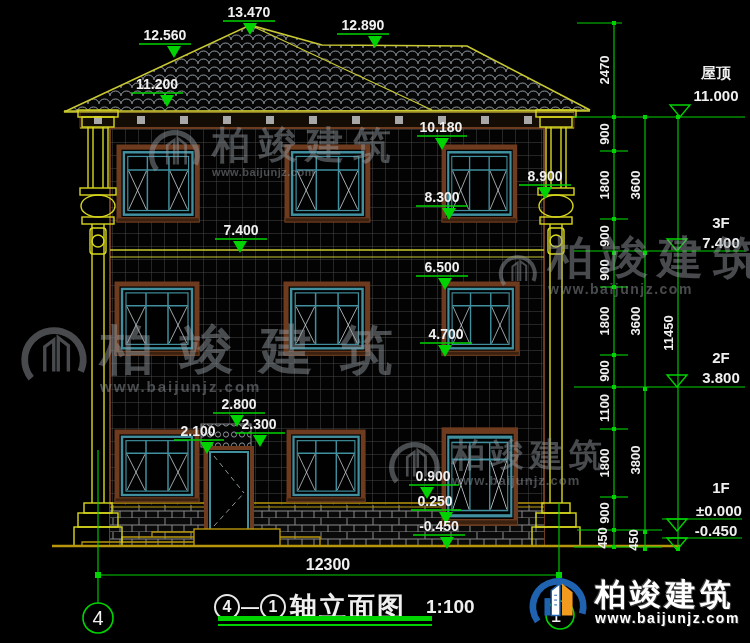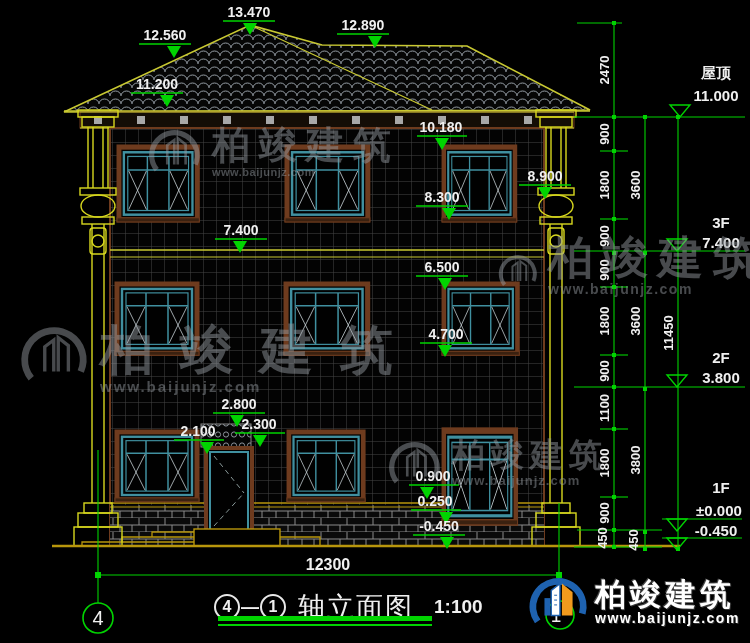--- a/index.html
+++ b/index.html
@@ -21,21 +21,21 @@
   .wm .brand{font-weight:bold;line-height:1.05;white-space:nowrap;}
   .wm .url{font-weight:bold;white-space:nowrap;}
   .wm-a{left:148px;top:126px;}  .wm-a .icon{width:56px;height:56px;} .wm-a .brand{font-size:38px;letter-spacing:9px;} .wm-a .url{font-size:11px;letter-spacing:.5px;}
   .wm-b{left:20px;top:322px;}   .wm-b .icon{width:72px;height:72px;} .wm-b .brand{font-size:53px;letter-spacing:27px;} .wm-b .url{font-size:15px;letter-spacing:2px;}
   .wm-c{left:498px;top:234px;}  .wm-c .icon{width:42px;height:42px;margin-top:18px;} .wm-c .brand{font-size:45px;letter-spacing:10px;} .wm-c .url{font-size:14px;letter-spacing:1.5px;}
   .wm-d{left:388px;top:438px;}  .wm-d .icon{width:56px;height:56px;} .wm-d .brand{font-size:33px;letter-spacing:6px;} .wm-d .url{font-size:13px;letter-spacing:1px;}
   
   .title{position:absolute;left:214px;top:589px;display:flex;align-items:center;color:#efefef;}
   .tc{width:22px;height:22px;border:2px solid #e8e8e8;border-radius:50%;display:flex;align-items:center;justify-content:center;font-size:16px;font-weight:bold;}
   .tdash{font-size:18px;font-weight:bold;margin:0 1px;}
-  .tmain{font-size:27px;font-weight:normal;letter-spacing:2px;margin-left:12px;}
+  .tmain{font-size:27px;font-weight:bold;letter-spacing:2px;margin-left:4px;}
   .tscale{font-size:19px;font-weight:bold;margin-left:20px;}
   .tul1{position:absolute;left:218px;top:616px;width:214px;height:5px;background:#00d400;}
   .tul2{position:absolute;left:218px;top:624px;width:214px;height:2px;background:#00d400;}
   
   .logo{position:absolute;left:528px;top:570px;display:flex;align-items:center;gap:5px;color:#fff;}
   .logo .icon{width:62px;height:64px;}
   .logo .brand{font-size:31px;font-weight:bold;line-height:1;letter-spacing:4px;white-space:nowrap;
                text-shadow:1px 1px 0 #333,-1px -1px 0 #444;}
   .logo .url{font-size:14px;font-weight:bold;letter-spacing:1.5px;white-space:nowrap;
              text-shadow:1px 1px 0 #333;}

